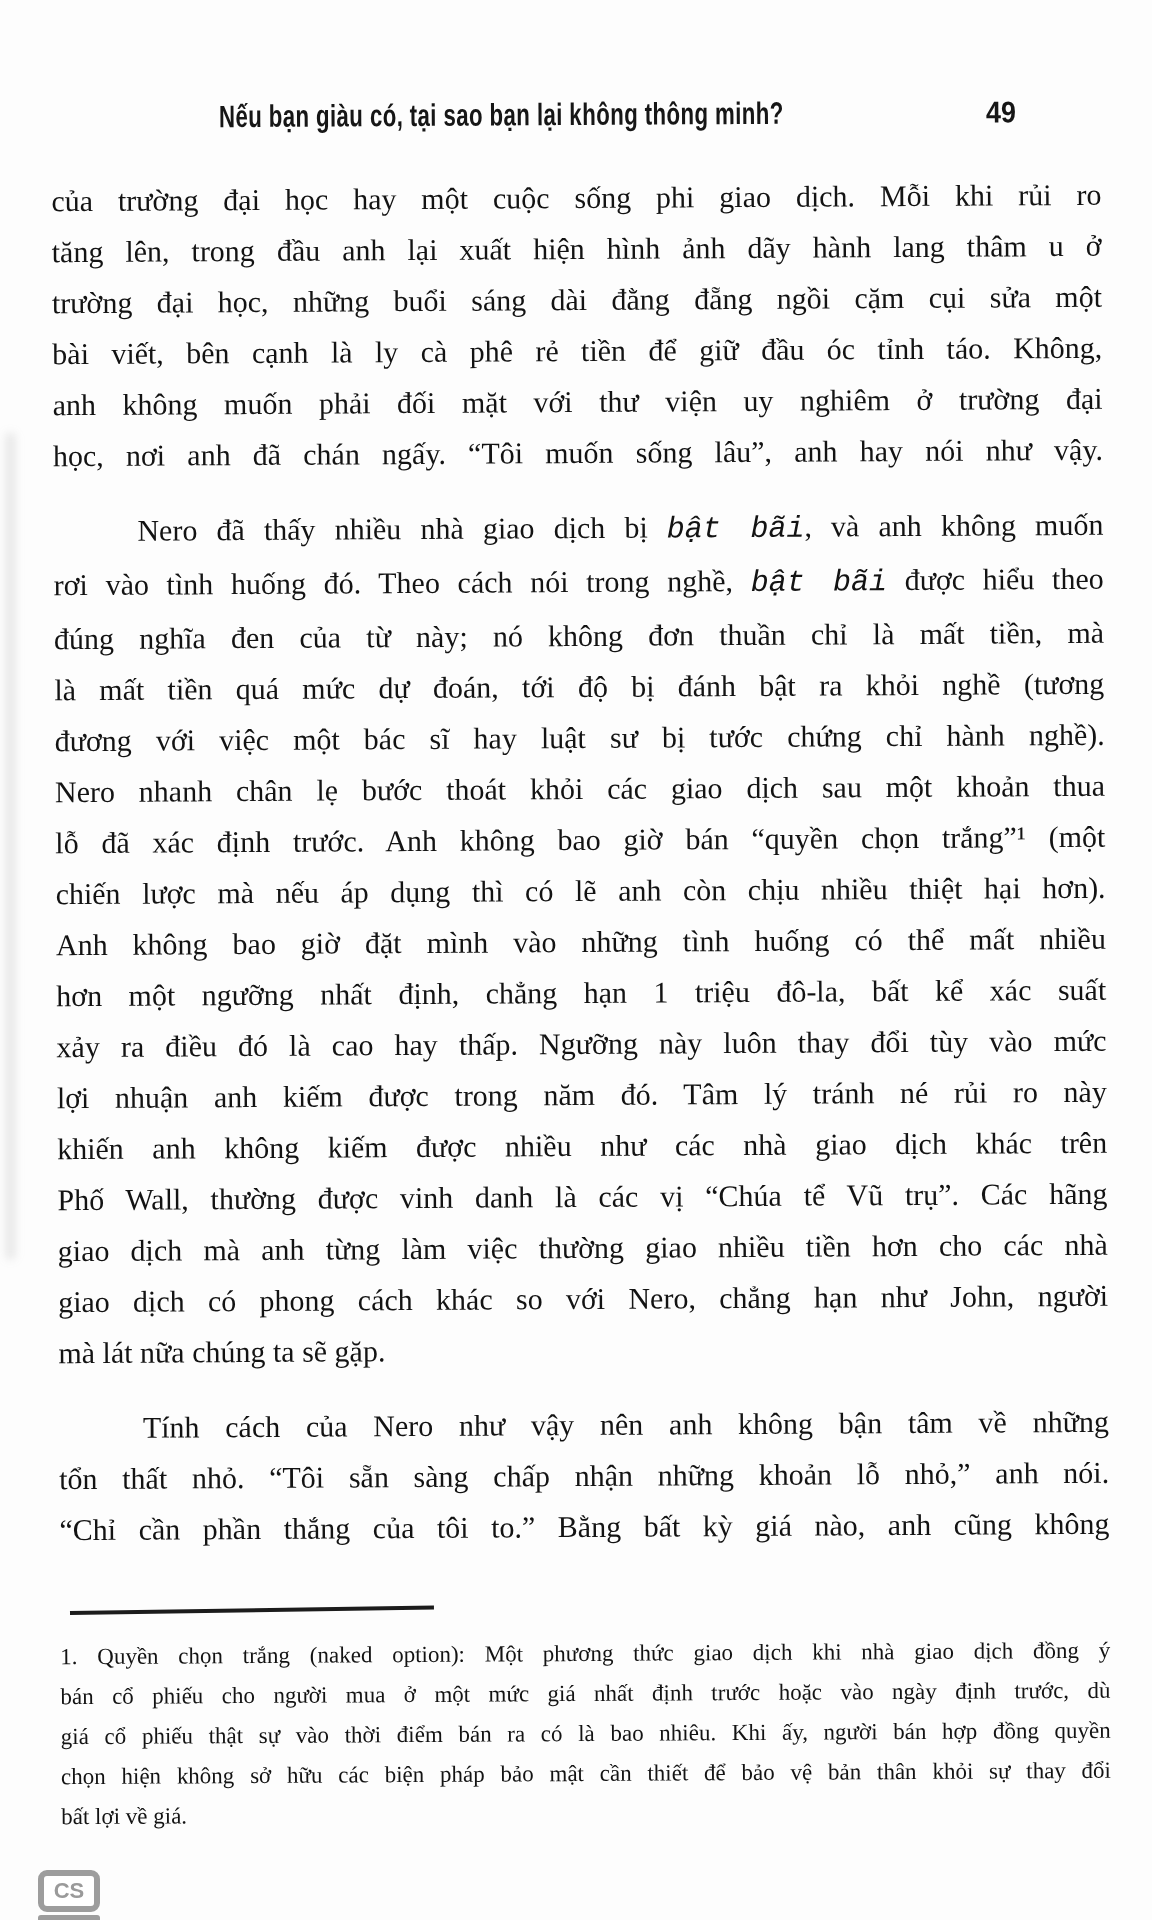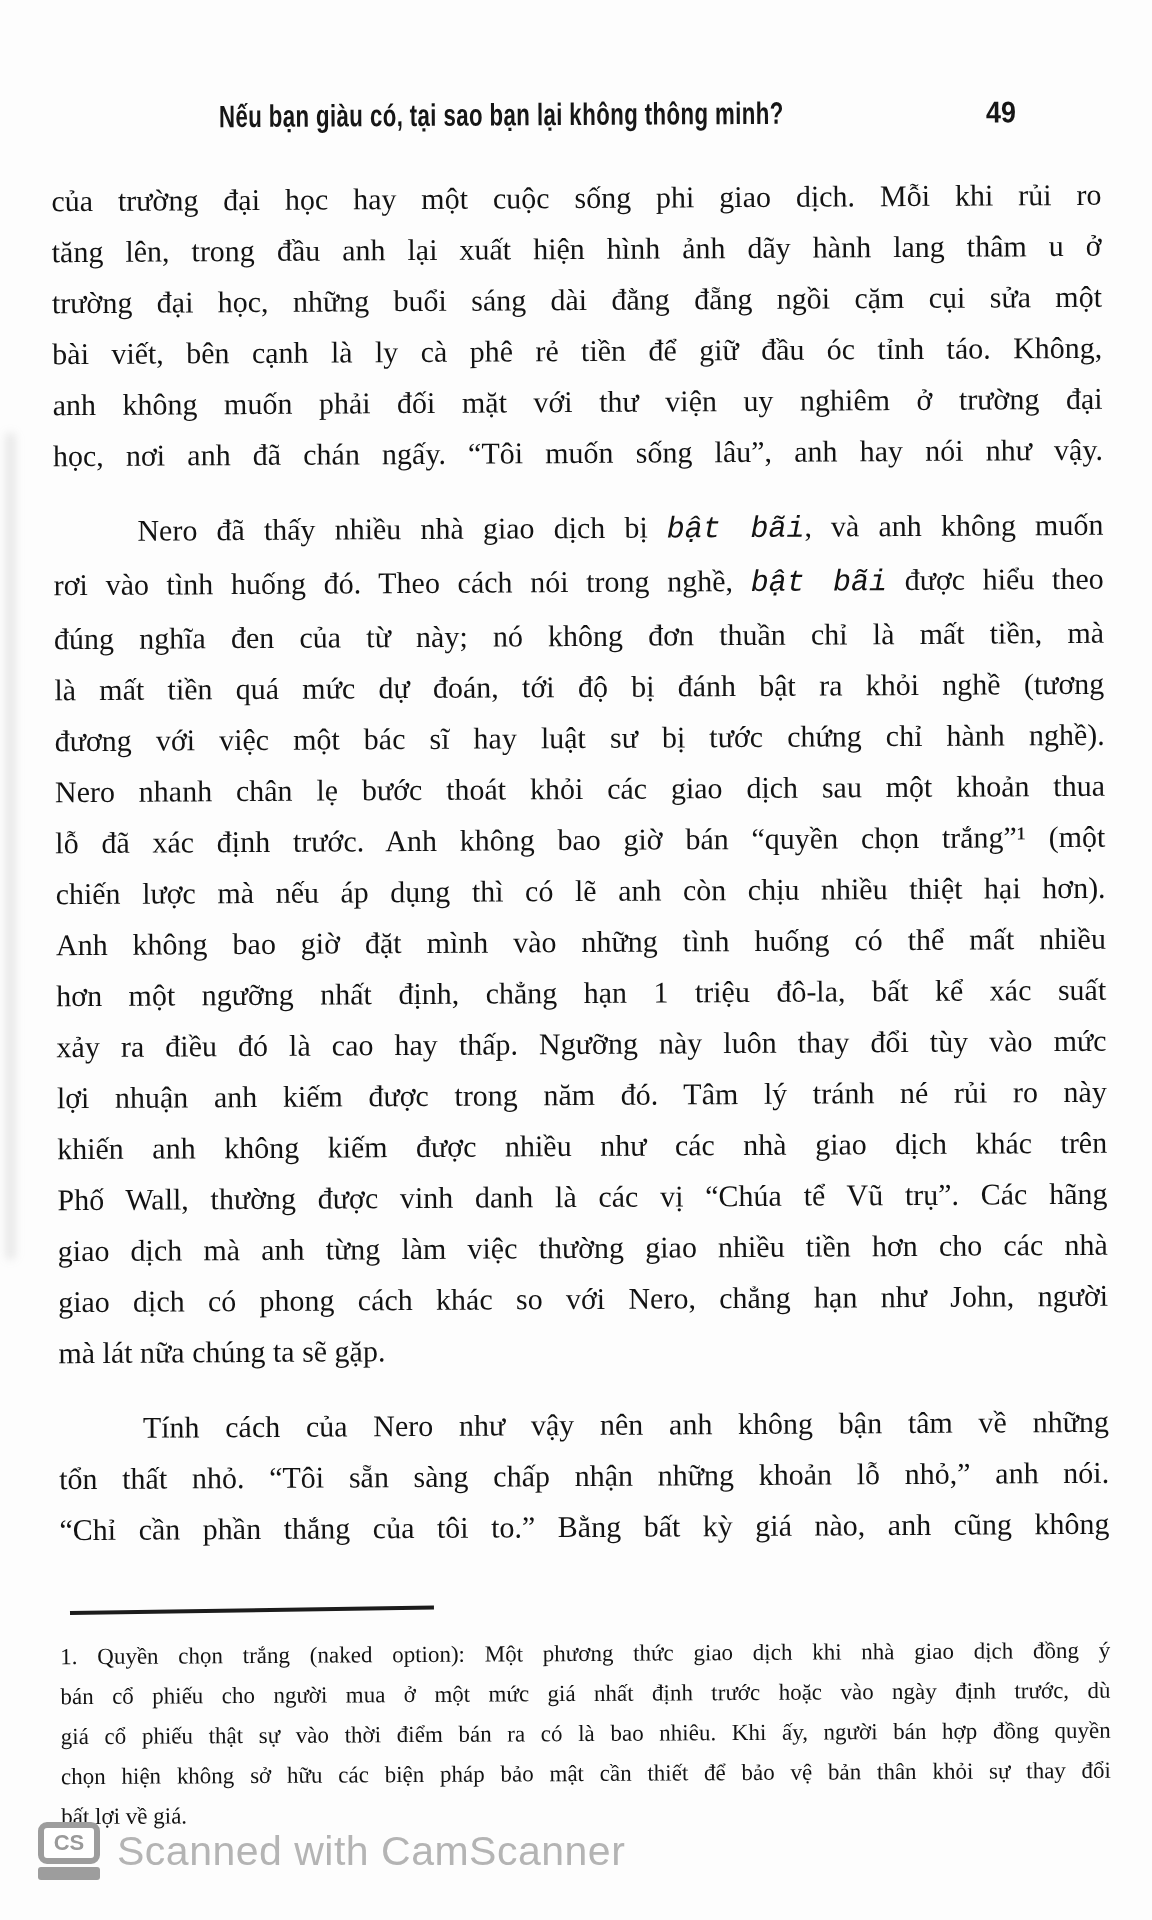--- a/index.html
+++ b/index.html
@@ -58,21 +58,21 @@
   .watermark {
     position:absolute; left:38px; top:1822px;
     display:flex; align-items:center; gap:17px;
   }
   .cs-icon { width:62px; }
   .cs-box {
     box-sizing:border-box; width:62px; height:42px;
     border:6px solid #9d9d9d; border-radius:9px; background:#ffffff;
     display:flex; align-items:center; justify-content:center;
     font-family:"Liberation Sans", sans-serif;
-    font-weight:700; font-size:22px; color:#9a9a9a;
+    font-weight:700; font-size:22px; color:#9a9a9a;margin-top:48px;
   }
   .cs-bar { width:62px; height:13px; background:#9d9d9d; border-radius:3px; margin-top:3px; }
   .wm-text {
     font-family:"Liberation Sans", sans-serif;
     font-size:41px; color:#b4b4b4; letter-spacing:0.5px; white-space:nowrap;
   }
 </style>
 </head>
 <body>
 
@@ -132,14 +132,13 @@
 
 <div class="edge-artifact"></div>
 
 <div class="watermark">
   <div class="cs-icon">
     <div class="cs-box">
         <span>CS</span>
       </div>
     <div class="cs-bar"></div>
   </div>
-  <div class="wm-text">Scanned with CamScanner</div>
 </div>
 
 </body></html>

